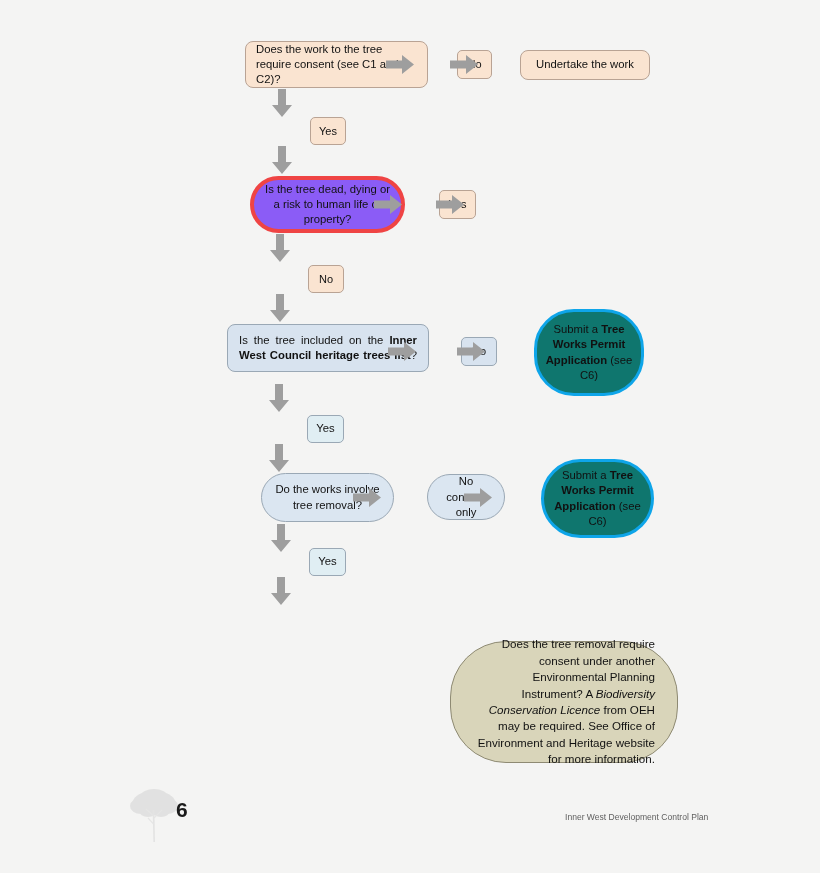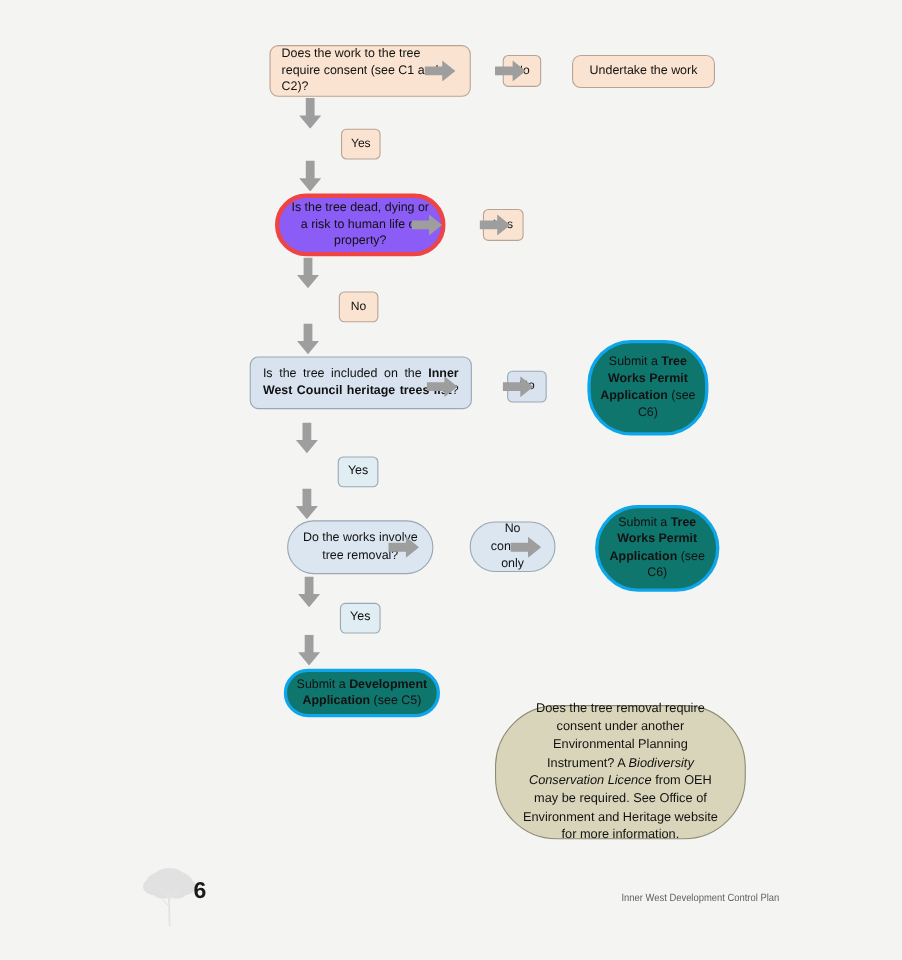--- a/index.html
+++ b/index.html
@@ -286,28 +286,23 @@
   <div class="node bluelite" style="left:263px; top:548px; width:37px; height:28px;">
     <span class="inner">Yes</span>
   </div>
 
   <div class="arrow" style="left:271px; top:577px;">
     <svg width="20" height="28" viewBox="0 0 20 28">
         <path d="M6 0 H14 V16 H20 L10 28 L0 16 H6 Z" fill="#9e9e9e"></path>
       </svg>
   </div>
 
-  <div class="node green-pill" style="left:212px; top:608px; width:142px; height:44px; border-radius:26px;">
-    <span class="inner">
-      <span>Submit a </span><b>Development Application</b><span> (see C5)</span>
-    </span>
-  </div>
 
   <div class="node tan-pill" style="left:404px; top:641px; width:228px; height:122px; justify-content:flex-start; padding:0 22px;">
-    <span class="inner" style="text-align:center; font-size:11.6px; line-height:1.42;">
+    <span class="inner" style="text-align:right; font-size:11.6px; line-height:1.42;">
       <span>Does the tree removal require consent under another Environmental Planning Instrument? A </span><i>Biodiversity Conservation Licence</i><span> from OEH may be required. See Office of Environment and Heritage website for more information.</span>
     </span>
   </div>
 
   <div id="footer-tree">
     <svg width="52" height="58" viewBox="0 0 52 58">
       <g fill="#d3d3d3">
         <ellipse cx="26" cy="16" rx="21" ry="11"></ellipse>
         <ellipse cx="13" cy="20" rx="11" ry="8"></ellipse>
         <ellipse cx="39" cy="20" rx="11" ry="8"></ellipse>

